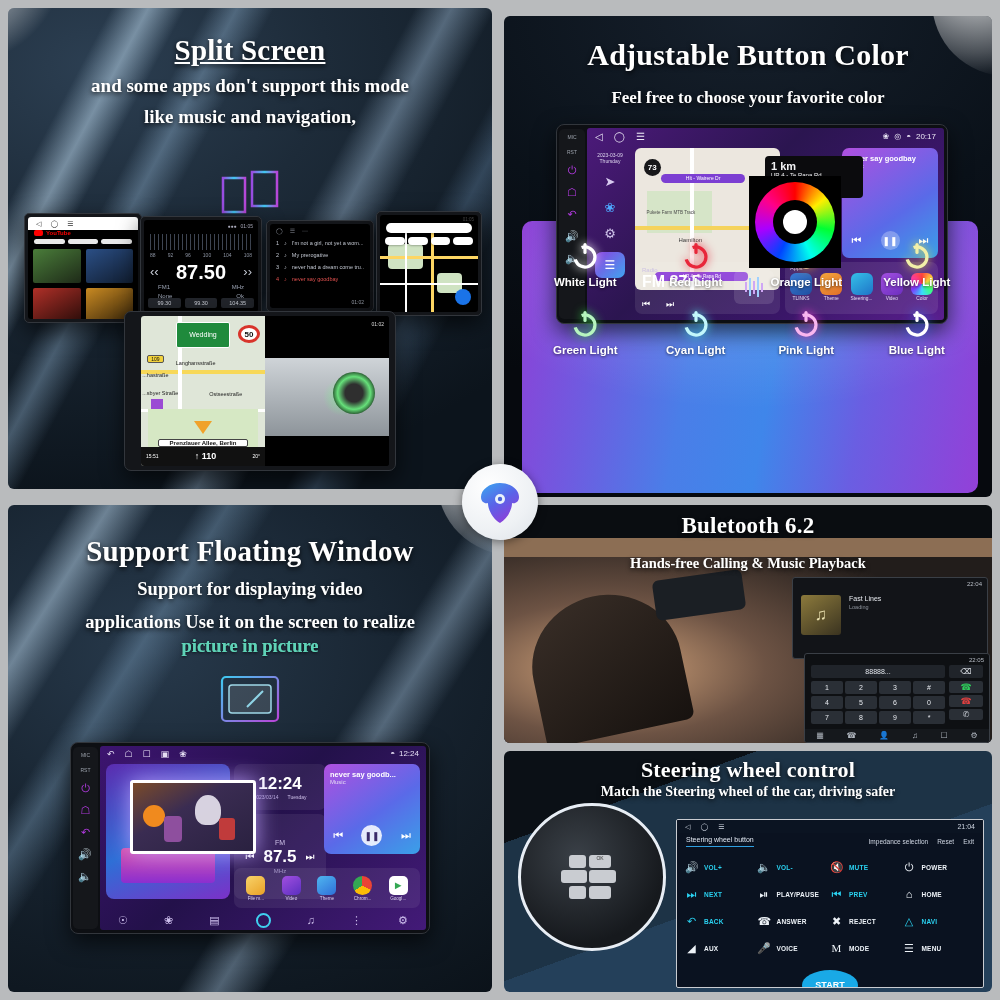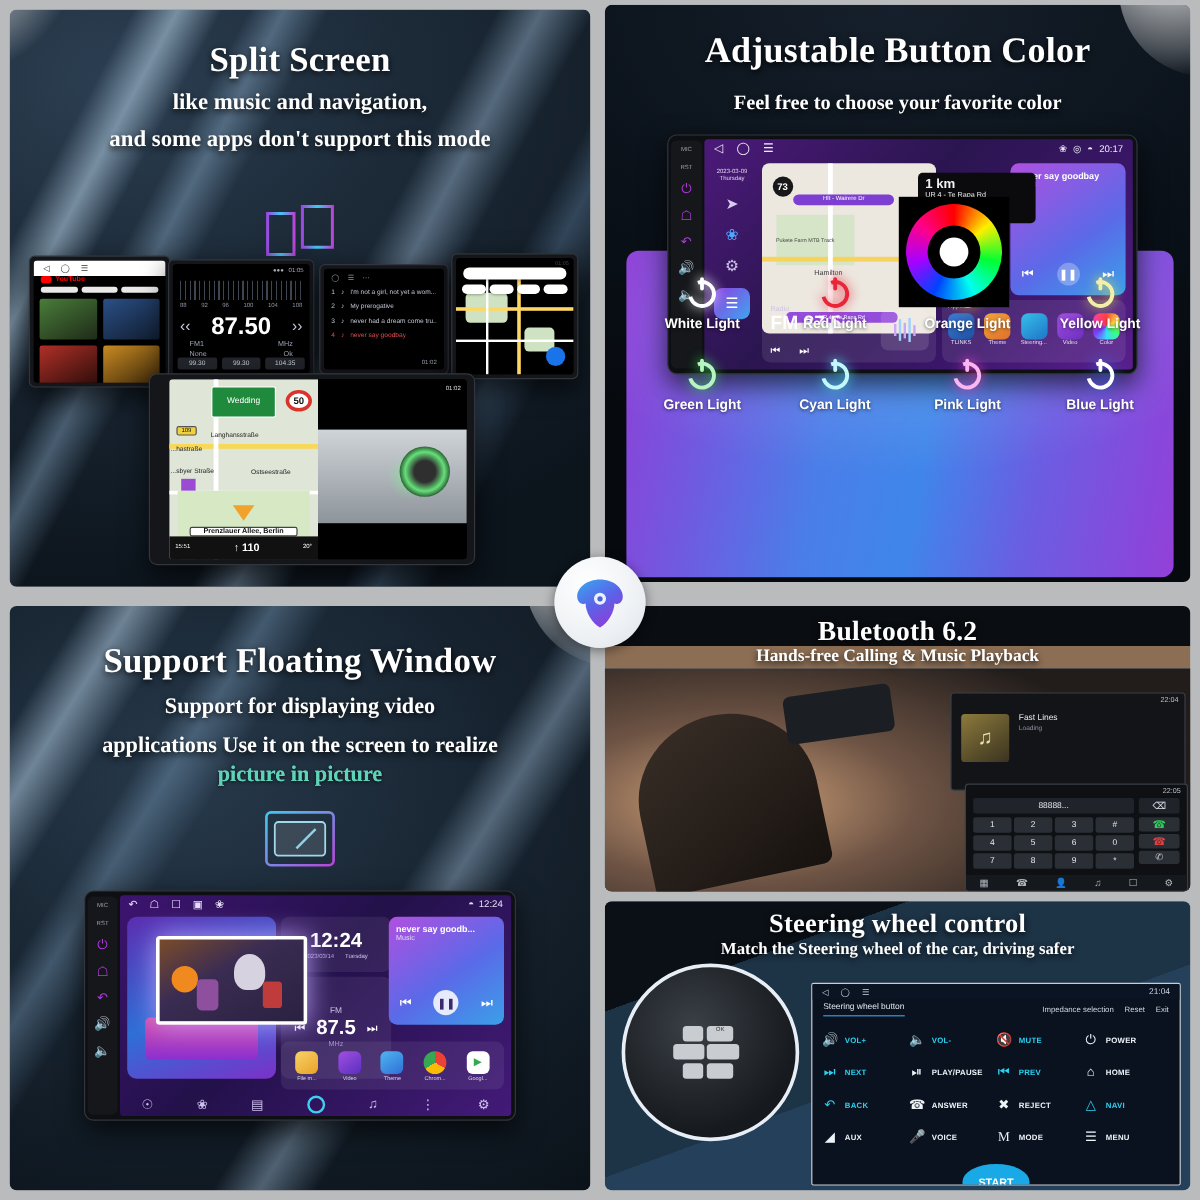--- a/index.html
+++ b/index.html
@@ -9,21 +9,21 @@
     font-family: "Liberation Serif", serif;
     overflow: hidden;
     position: relative;
   }
   .page { position: relative; width: 1000px; height: 1000px; }
 
   
   .panel { position: absolute; overflow: hidden; border-radius: 6px; }
 
   .p-split   { left: 8px;   top: 8px;   width: 484px; height: 481px; }
-  .p-color   { left: 504px; top: 4px;   width: 488px; height: 481px; }
+  .p-color   { left: 504px; top: 16px;   width: 488px; height: 481px; }
   .p-float   { left: 8px;   top: 505px; width: 484px; height: 487px; }
   .p-bt      { left: 504px; top: 505px; width: 488px; height: 238px; }
   .p-steer   { left: 504px; top: 751px; width: 488px; height: 241px; }
 
   
   .bg-beam {
     position: absolute; inset: 0;
     background:
       linear-gradient(118deg, rgba(255,255,255,0) 14%, rgba(186,214,235,.55) 19%, rgba(255,255,255,0) 24%),
       linear-gradient(118deg, rgba(255,255,255,0) 27%, rgba(150,185,215,.40) 31%, rgba(255,255,255,0) 36%),
@@ -52,21 +52,21 @@
   .h-sub { color: #fff; text-align: center; font-weight: bold; text-shadow: 0 2px 5px rgba(0,0,0,.8); }
   .h-pip {
     text-align: center; font-weight: bold;
     background: linear-gradient(90deg,#46c3ac,#6fe0c2 45%,#57c9b4);
     -webkit-background-clip: text; background-clip: text; color: #5fd3b8;
     text-shadow: 0 1px 3px rgba(0,0,0,.7);
   }
 
   
   .split-head { position: absolute; left: 0; right: 0; top: 26px; }
-  .split-head .h-main { font-size: 29px; }
+  .split-head .h-main { font-size: 29px; text-decoration: underline; }
   .split-head .h-sub { font-size: 19px; line-height: 1.28; margin-top: 7px; }
   .split-icon { position: absolute; left: 50%; transform: translateX(-50%); top: 160px; }
 
   
   .unit { position: absolute; background: #14161a; border-radius: 5px; border: 1px solid #32363c;
           box-shadow: 0 8px 22px rgba(0,0,0,.65); overflow: hidden; }
   .unit .scr { position: absolute; inset: 3px 3px 3px 3px; border-radius: 3px; overflow: hidden; background: #000; }
 
   
   .yt { background: #fff; }
@@ -138,21 +138,21 @@
   .float-head .h-sub { font-size: 18.5px; line-height: 1.3; margin-top: 9px; }
   .float-head .h-pip { font-size: 18.5px; margin-top: 2px; }
   .pip-icon { position:absolute; left:50%; transform:translateX(-50%); top: 168px; }
 
   
   .p-bt .bg { position:absolute; inset:0;
     background: linear-gradient(180deg,#0a0d11 0 14%, #8c6e54 14% 30%, #6d5a4a 30% 62%, #2a3139 62% 100%);
   }
   .bt-head { position:absolute; left:0; right:0; top: 8px; z-index: 6; }
   .bt-head .h-main { font-size: 23px; }
-  .bt-head .h-sub { font-size: 14.5px; margin-top: 0; }
+  .bt-head .h-sub { font-size: 14.5px; margin-top: 16px; }
 
   
   .p-steer .bg { position:absolute; inset:0;
     background: linear-gradient(160deg,#0b1016 0 22%, #1d3346 22% 55%, #24405a 55% 100%);
   }
   .st-head { position:absolute; left:0; right:0; top: 6px; z-index: 6; }
   .st-head .h-main { font-size: 22px; }
   .st-head .h-sub { font-size: 14px; margin-top: 1px; }
 
   .st-screen { position:absolute; left: 172px; top: 68px; right: 8px; bottom: 4px;
@@ -192,22 +192,22 @@
 <body>
 
 <div class="page">
 
   <div class="panel p-split">
     <div class="bg-beam"></div>
     <div class="corner-gloss" style="left:-95px; top:-95px;"></div>
 
     <div class="split-head">
       <div class="h-main">Split Screen</div>
+      <div class="h-sub">and some apps don't support this mode</div>
       <div class="h-sub">like music and navigation,</div>
-      <div class="h-sub">and some apps don't support this mode</div>
     </div>
 
     <div class="split-icon">
       <svg width="62" height="46" viewBox="0 0 62 46">
         <defs>
             <linearGradient id="gsp" x1="0" y1="0" x2="1" y2="0">
           <stop offset="0" stop-color="#9b4ae0"></stop>
               <stop offset=".5" stop-color="#3fc9f0"></stop>
               <stop offset="1" stop-color="#b845d8"></stop>
         </linearGradient>

